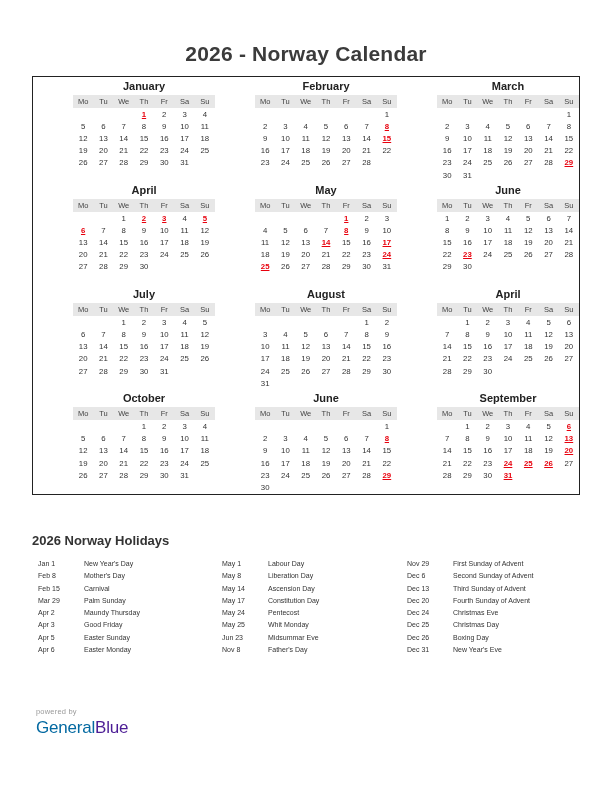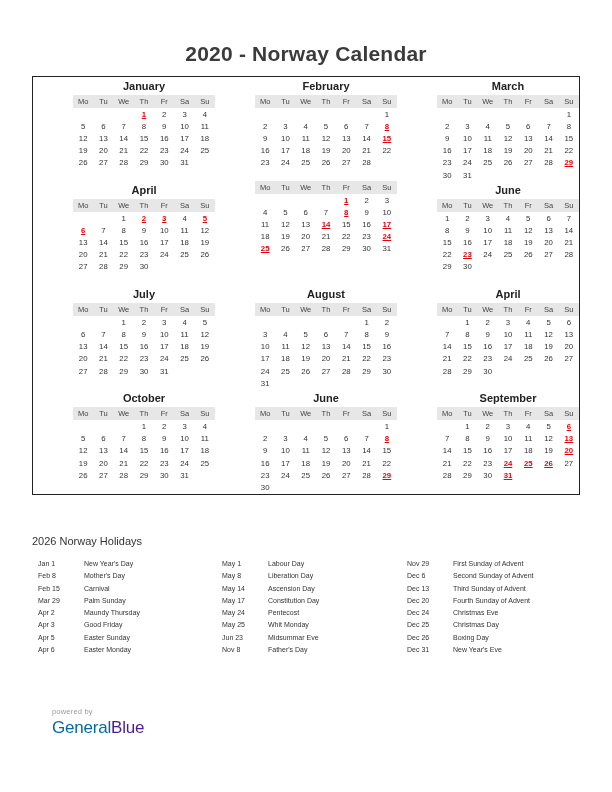--- a/index.html
+++ b/index.html
@@ -95,22 +95,22 @@
   }
 
   
   .holidays-section {
     position: absolute;
     left: 32px;
     top: 536px;
     width: 548px;
   }
   .holidays-title {
-    font-size: 11px;
-    font-weight: normal;
+    font-size: 13px;
+    font-weight: bold;
     color: #333333;
     margin: 0 0 12px 0;
     line-height: 10px;
   }
   .holidays-columns {
     display: flex;
     width: 100%;
   }
   .holidays-col {
     box-sizing: border-box;
@@ -130,21 +130,21 @@
     flex: 0 0 46px;
     text-align: left;
   }
   .holiday-name {
     flex: 1 1 auto;
   }
 
   
   .footer-logo {
     position: absolute;
-    left: 52px;
+    left: 36px;
     top: 707px;
   }
   .powered-by {
     font-size: 7.5px;
     color: #9a9a9a;
     line-height: 10px;
     margin: 0 0 1px 0;
     letter-spacing: 0.2px;
   }
   .brand {
@@ -153,21 +153,21 @@
     letter-spacing: -0.2px;
   }
   .brand-general { color: #0369a1; }
   .brand-blue { color: #4c1d95; }
 </style>
 </head>
 <body>
 
 <div class="page">
 
-  <h1 class="page-title">2020 - Norway Calendar</h1>
+  <h1 class="page-title">2026 - Norway Calendar</h1>
 
   <div class="calendar-frame" id="calendar-frame">
       <div class="month-row">
         <div class="month-block">
           <div class="month-name">January</div>
           <table class="month-table">
             <thead>
               <tr>
                 <th>Mo</th>
                 <th>Tu</th>
@@ -448,20 +448,21 @@
                 <td class="empty"></td>
                 <td class="empty"></td>
                 <td class="empty"></td>
                 <td class="empty"></td>
                 <td class="empty"></td>
               </tr>
             </tbody>
           </table>
         </div>
         <div class="month-block">
+          <div class="month-name">May</div>
           <table class="month-table">
             <thead>
               <tr>
                 <th>Mo</th>
                 <th>Tu</th>
                 <th>We</th>
                 <th>Th</th>
                 <th>Fr</th>
                 <th>Sa</th>
                 <th>Su</th>

